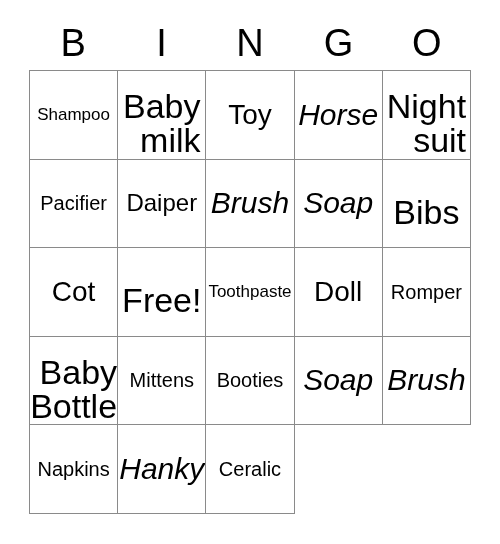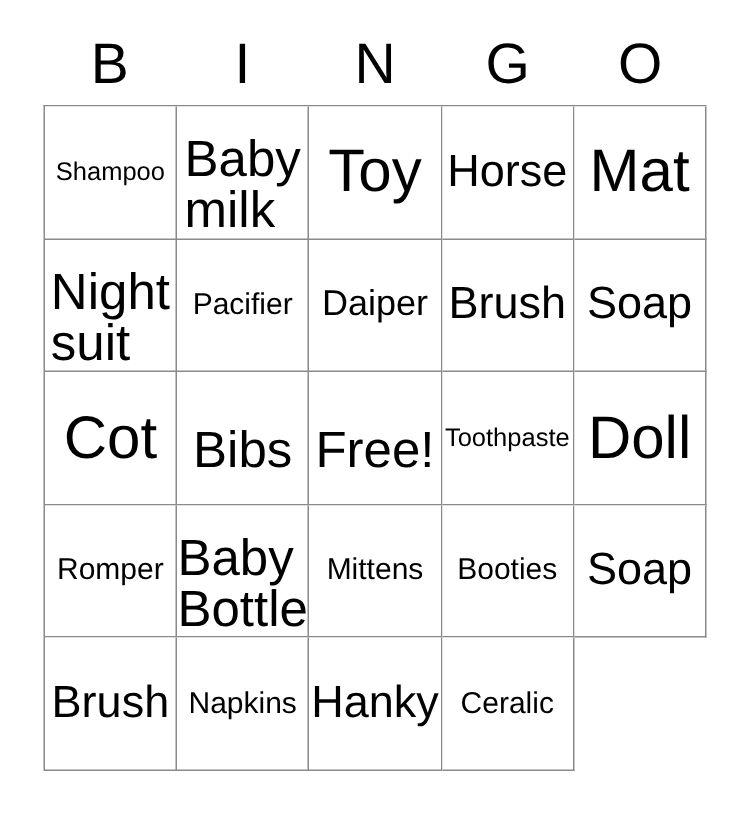--- a/index.html
+++ b/index.html
@@ -64,31 +64,31 @@
     border-bottom: 1px solid #8a8a8a;
     box-sizing: border-box;
     display: flex;
     align-items: center;
     justify-content: center;
     overflow: hidden;
     background: #ffffff;
   }
   .cell-text {
     display: block;
-    text-align: left;
+    text-align: right;
     line-height: 1.02;
     white-space: pre-line;
     padding: 0 1px;
     color: #000000;
   }
 
   
-  .s-xl  { font-size: 40px; }
+  .s-xl  { font-size: 28px; }
   .s-lg  { font-size: 34px; margin-top: 17px; }
-  .s-md  { font-size: 30px; }
+  .s-md  { font-size: 30px; font-style: italic; }
   .s-sm  { font-size: 24px; }
   .s-xs  { font-size: 20px; }
   .s-xxs { font-size: 17px; }
 
   
   .two-line { line-height: 1.0; }
 </style>
 </head>
 <body>
 
@@ -110,43 +110,40 @@
         <span class="cell-text s-lg two-line">Baby
 milk</span>
       </div>
       <div class="cell">
         <span class="cell-text s-xl">Toy</span>
       </div>
       <div class="cell">
         <span class="cell-text s-md">Horse</span>
       </div>
       <div class="cell">
-        <span class="cell-text s-xl">Mat</span>
-      </div>
-      <div class="cell">
         <span class="cell-text s-lg two-line">Night
 suit</span>
       </div>
       <div class="cell">
         <span class="cell-text s-xs">Pacifier</span>
       </div>
       <div class="cell">
         <span class="cell-text s-sm">Daiper</span>
       </div>
       <div class="cell">
         <span class="cell-text s-md">Brush</span>
       </div>
       <div class="cell">
         <span class="cell-text s-md">Soap</span>
       </div>
       <div class="cell">
-        <span class="cell-text s-xl">Cot</span>
+        <span class="cell-text s-lg">Bibs</span>
       </div>
       <div class="cell">
-        <span class="cell-text s-lg">Bibs</span>
+        <span class="cell-text s-xl">Cot</span>
       </div>
       <div class="cell">
         <span class="cell-text s-lg">Free!</span>
       </div>
       <div class="cell">
         <span class="cell-text s-xxs">Toothpaste</span>
       </div>
       <div class="cell">
         <span class="cell-text s-xl">Doll</span>
       </div>

